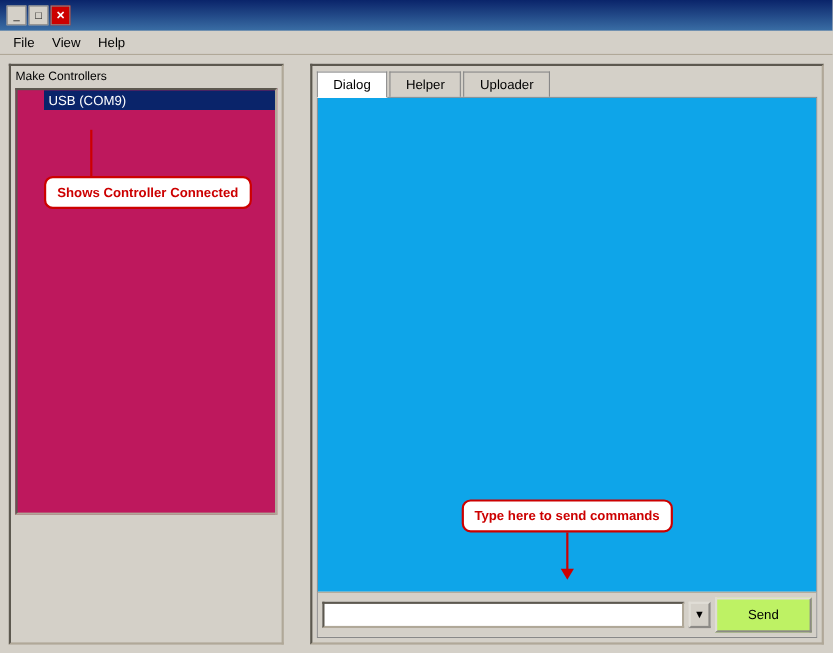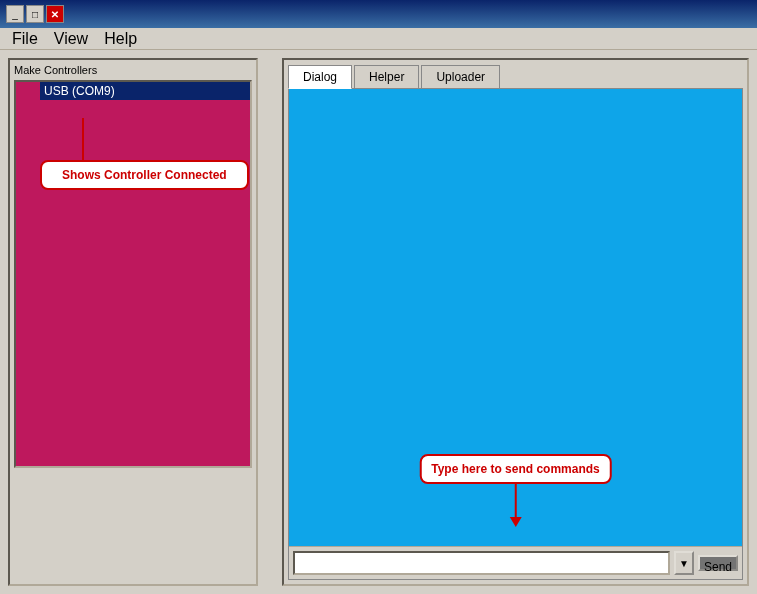--- a/index.html
+++ b/index.html
@@ -70,21 +70,21 @@
       background: #d4d0c8;
       height: 22px;
       display: flex;
       align-items: center;
       padding: 0 4px;
       border-bottom: 1px solid #b0a898;
     }
     .menu-item {
       padding: 2px 8px;
       cursor: pointer;
-      font-size: 16px;
+      font-size: 12px;
     }
 
     
     .main-content {
       display: flex;
       height: calc(594px - 28px - 22px);
       padding: 8px;
       gap: 8px;
     }
 
@@ -120,21 +120,21 @@
 
     
     .annotation-bubble {
       position: absolute;
       border: 2px solid #cc0000;
       border-radius: 8px;
       background: white;
       color: #cc0000;
       font-weight: bold;
       font-size: 12px;
-      padding: 6px 20px;
+      padding: 6px 10px;
       white-space: nowrap;
       left: 30px;
       top: 100px;
     }
     .annotation-arrow {
       position: absolute;
       left: 72px;
       top: 58px;
       width: 2px;
       height: 45px;
@@ -222,26 +222,26 @@
       height: 24px;
       background: #d4d0c8;
       border: 2px outset #e0ddd6;
       display: flex;
       align-items: center;
       justify-content: center;
       cursor: pointer;
       font-size: 10px;
     }
     .send-btn {
-      padding: 3px 4px;
-      background: #737373;
+      padding: 3px 28px;
+      background: #bef264;
       border: 2px outset #e0ddd6;
       cursor: pointer;
       font-size: 12px;
-      height: 16px;
+      height: 32px;
     }
 
     
     .type-annotation-wrap {
       position: absolute;
       bottom: 60px;
       left: 50%;
       transform: translateX(-50%);
       display: flex;
       flex-direction: column;

